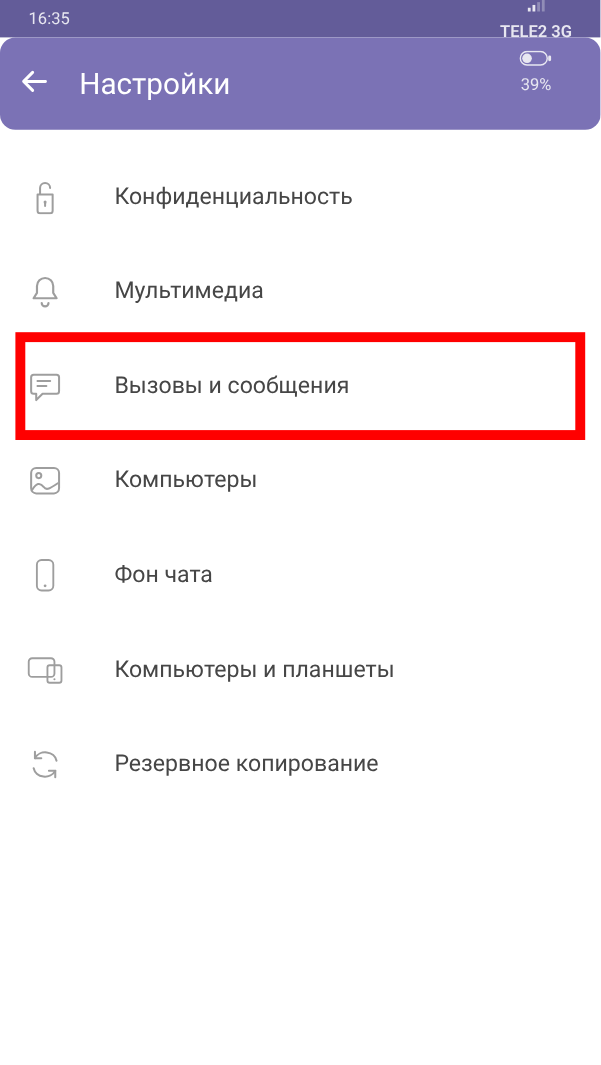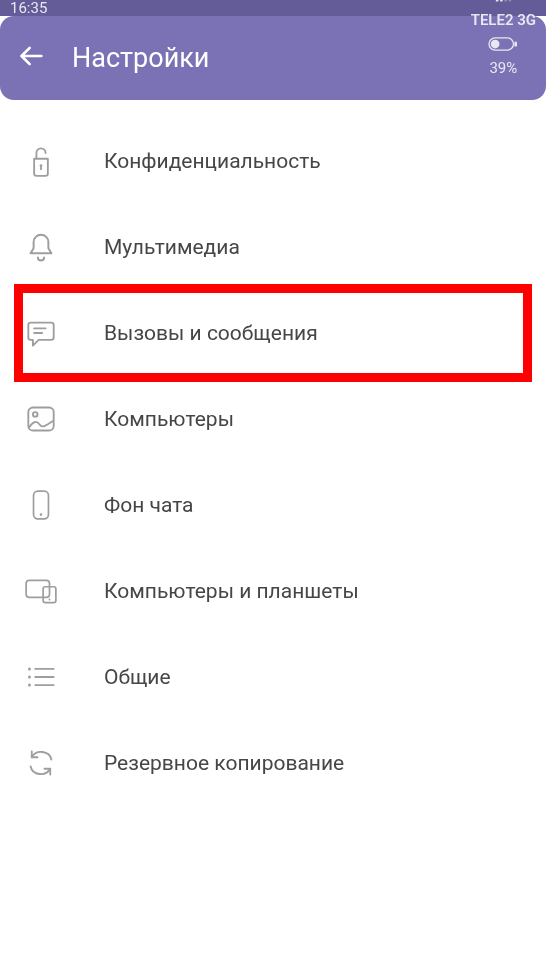--- a/index.html
+++ b/index.html
@@ -1,17 +1,17 @@
 <!DOCTYPE html>
 <html><head>
   <meta charset="utf-8">
   <style>
     * { margin: 0; padding: 0; box-sizing: border-box; }
     html, body { width: 546px; height: 968px; font-family: -apple-system, Roboto, Arial, sans-serif; overflow: hidden; background: #fff; }
-    .statusbar { height: 16px; background: #635c99; display: flex; align-items: center; justify-content: space-between; padding: 0 10px; color: #e8e7f1; font-size: 15px; }
+    .statusbar { height: 34px; background: #635c99; display: flex; align-items: center; justify-content: space-between; padding: 0 26px; color: #e8e7f1; font-size: 15px; }
     .statusbar .right { display: flex; align-items: center; gap: 8px; flex-direction: column; }
     .statusbar svg { display: block; }
     .appbar { height: 84px; background: #7b72b5; display: flex; align-items: center; padding: 0 18px; gap: 26px; border-radius: 14px; }
     .appbar .title { color: #fff; font-size: 27px; font-weight: 400; }
     .list { padding-top: 18px; }
     .row-outer { position: relative; }
     .row { height: 86px; display: flex; align-items: center; padding: 0 22px; gap: 26px; }
     .row .icon-slot { width: 38px; display: flex; justify-content: center; align-items: center; }
     .row .label { font-size: 21px; color: #464646; margin-left: 18px; }
     .highlight { position: absolute; left: 14px; right: 14px; top: -6px; bottom: -6px; border: 9px solid #ff0000; pointer-events: none; }
@@ -135,33 +135,20 @@
         <svg width="34" height="28" viewBox="0 0 32 26">
             <rect class="icon-stroke" x="2" y="3" width="22" height="16" rx="3"></rect>
             <rect class="icon-stroke" x="18" y="9" width="12" height="15" rx="2" fill="#fff"></rect>
             <circle cx="24" cy="21" r="0.9" fill="#9e9e9e"></circle>
           </svg>
       </span>
       <span class="label">Компьютеры и планшеты</span>
     </div>
   </div>
 
-  <div class="row-outer">
-    <div class="row">
-      <span class="icon-slot">
-        <svg width="30" height="24" viewBox="0 0 26 20">
-            <circle cx="3" cy="3" r="1.3" fill="#9e9e9e"></circle>
-            <circle cx="3" cy="10" r="1.3" fill="#9e9e9e"></circle>
-            <circle cx="3" cy="17" r="1.3" fill="#9e9e9e"></circle>
-            <path d="M8 3h16M8 10h16M8 17h16" stroke="#9e9e9e" stroke-width="1.6" stroke-linecap="round"></path>
-          </svg>
-      </span>
-      <span class="label">Общие</span>
-    </div>
-  </div>
 
   <div class="row-outer">
     <div class="row">
       <span class="icon-slot">
         <svg width="30" height="28" viewBox="0 0 26 24">
             <path class="icon-stroke" d="M22 9a9 8 0 0 0-17-2M4 15a9 8 0 0 0 17 2"></path>
             <path d="M5 2v5h5M21 22v-5h-5" stroke="#9e9e9e" stroke-width="1.6" fill="none" stroke-linecap="round" stroke-linejoin="round"></path>
           </svg>
       </span>
       <span class="label">Резервное копирование</span>

